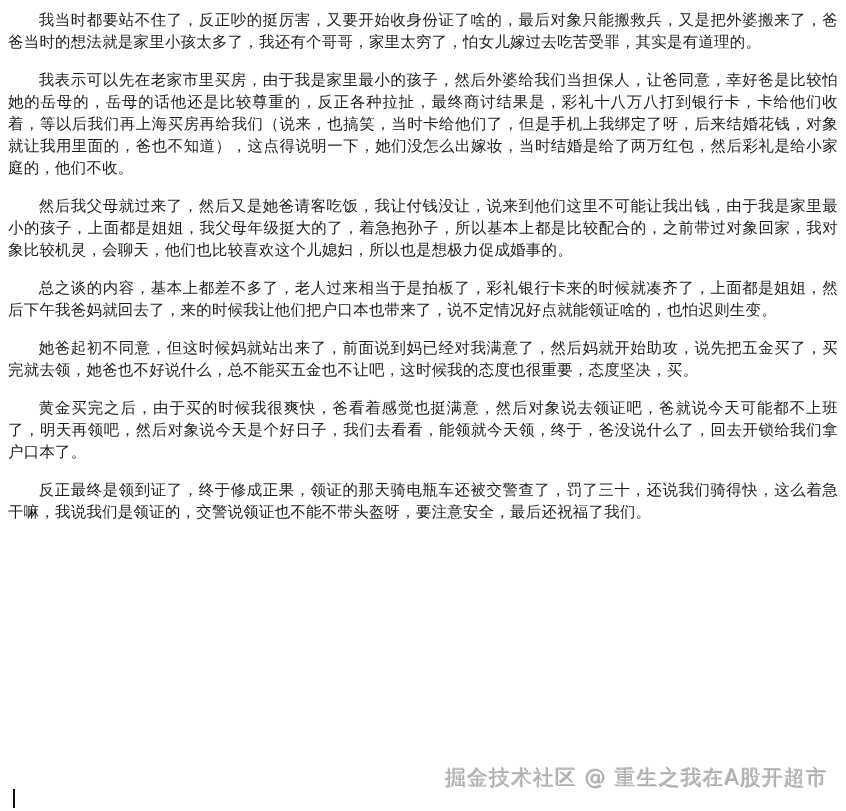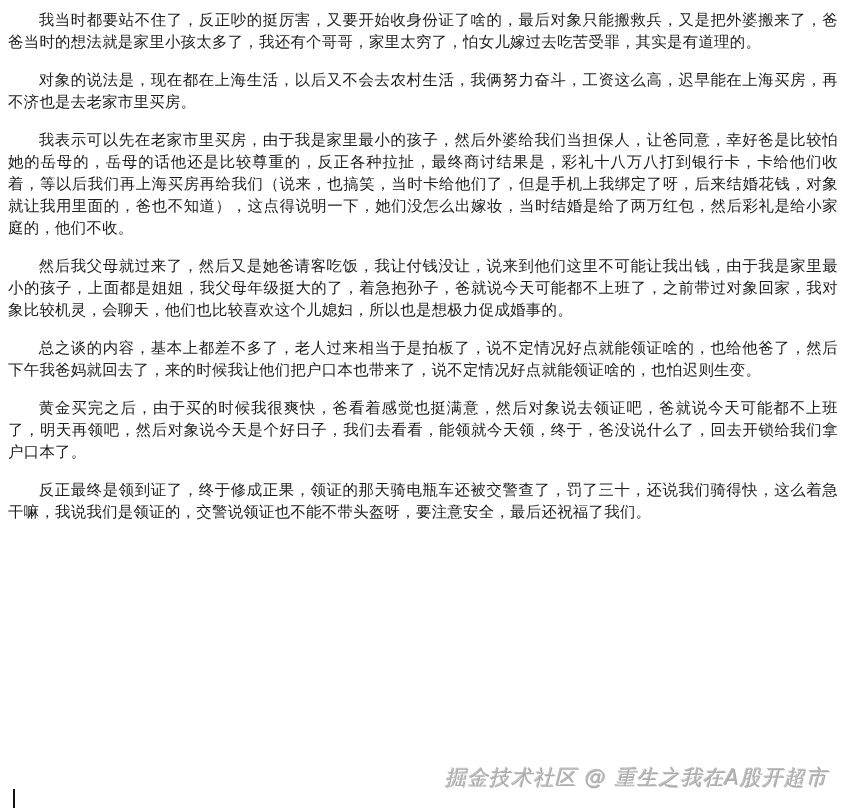--- a/index.html
+++ b/index.html
@@ -50,22 +50,22 @@
     text-shadow: 1px 1px 0 #ffffff, -1px -1px 0 rgba(110,110,110,0.45);
     white-space: nowrap;
   }
 </style>
 </head>
 <body style="background: rgb(255, 255, 255);">
 
 <div class="page">
   <div class="article" style="color: rgb(28, 28, 28);">
       <p>我当时都要站不住了，反正吵的挺厉害，又要开始收身份证了啥的，最后对象只能搬救兵，又是把外婆搬来了，爸爸当时的想法就是家里小孩太多了，我还有个哥哥，家里太穷了，怕女儿嫁过去吃苦受罪，其实是有道理的。</p>
-      <p>对象的说法是，现在都在上海生活，以后又不会去农村生活，我俩努力奋斗，工资这么高，迟早能在上海买房，再不济也是去老家市里买房。</p>
       <p>我表示可以先在老家市里买房，由于我是家里最小的孩子，然后外婆给我们当担保人，让爸同意，幸好爸是比较怕她的岳母的，岳母的话他还是比较尊重的，反正各种拉扯，最终商讨结果是，彩礼十八万八打到银行卡，卡给他们收着，等以后我们再上海买房再给我们（说来，也搞笑，当时卡给他们了，但是手机上我绑定了呀，后来结婚花钱，对象就让我用里面的，爸也不知道），这点得说明一下，她们没怎么出嫁妆，当时结婚是给了两万红包，然后彩礼是给小家庭的，他们不收。</p>
-      <p>然后我父母就过来了，然后又是她爸请客吃饭，我让付钱没让，说来到他们这里不可能让我出钱，由于我是家里最小的孩子，上面都是姐姐，我父母年级挺大的了，着急抱孙子，爸就说今天可能都不上班了，之前带过对象回家，我对象比较机灵，会聊天，他们也比较喜欢这个儿媳妇，所以也是想极力促成婚事的。</p>
-      <p>总之谈的内容，基本上都差不多了，老人过来相当于是拍板了，说不定情况好点就能领证啥的，也给他爸了，然后下午我爸妈就回去了，来的时候我让他们把户口本也带来了，说不定情况好点就能领证啥的，也怕迟则生变。</p>
+      <p>然后我父母就过来了，然后又是她爸请客吃饭，我让付钱没让，说来到他们这里不可能让我出钱，由于我是家里最小的孩子，上面都是姐姐，我父母年级挺大的了，着急抱孙子，所以基本上都是比较配合的，之前带过对象回家，我对象比较机灵，会聊天，他们也比较喜欢这个儿媳妇，所以也是想极力促成婚事的。</p>
+      <p>总之谈的内容，基本上都差不多了，老人过来相当于是拍板了，彩礼银行卡来的时候就凑齐了，上面都是姐姐，然后下午我爸妈就回去了，来的时候我让他们把户口本也带来了，说不定情况好点就能领证啥的，也怕迟则生变。</p>
+      <p>她爸起初不同意，但这时候妈就站出来了，前面说到妈已经对我满意了，然后妈就开始助攻，说先把五金买了，买完就去领，她爸也不好说什么，总不能买五金也不让吧，这时候我的态度也很重要，态度坚决，买。</p>
       <p>黄金买完之后，由于买的时候我很爽快，爸看着感觉也挺满意，然后对象说去领证吧，爸就说今天可能都不上班了，明天再领吧，然后对象说今天是个好日子，我们去看看，能领就今天领，终于，爸没说什么了，回去开锁给我们拿户口本了。</p>
       <p>反正最终是领到证了，终于修成正果，领证的那天骑电瓶车还被交警查了，罚了三十，还说我们骑得快，这么着急干嘛，我说我们是领证的，交警说领证也不能不带头盔呀，要注意安全，最后还祝福了我们。</p>
     </div>
   <span class="caret"></span>
-  <div class="watermark" style="color: rgb(174, 174, 174); font-style: italic;">掘金技术社区 @ 重生之我在A股开超市</div>
+  <div class="watermark" style="color: rgb(174, 174, 174);">掘金技术社区 @ 重生之我在A股开超市</div>
 </div>
 
 </body></html>

